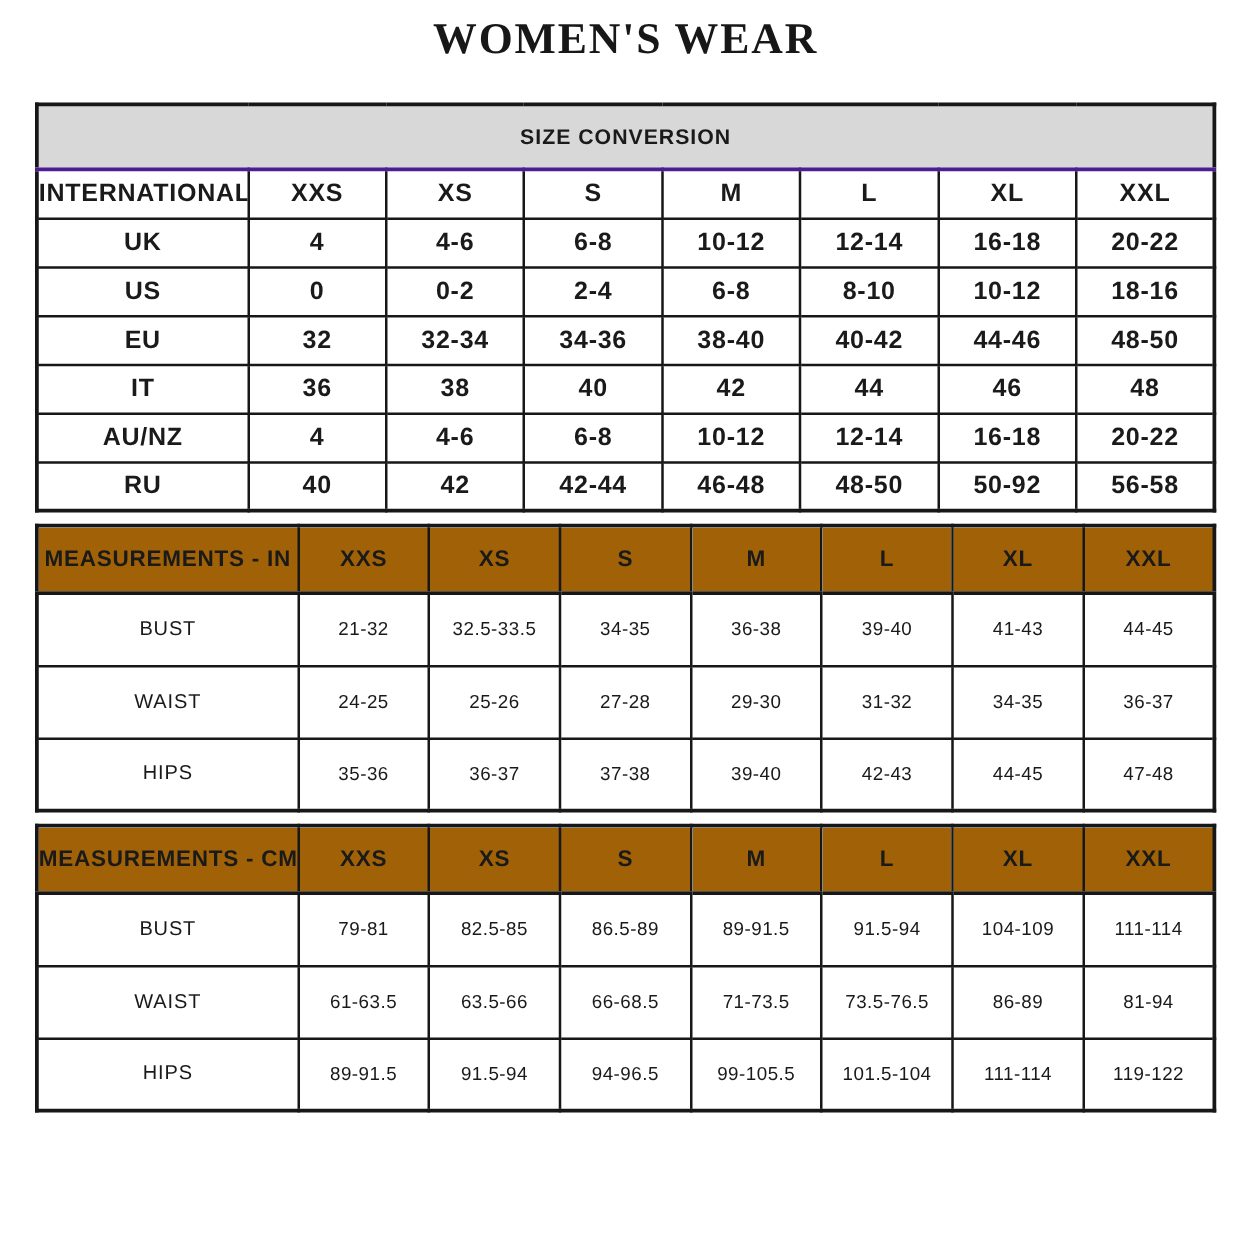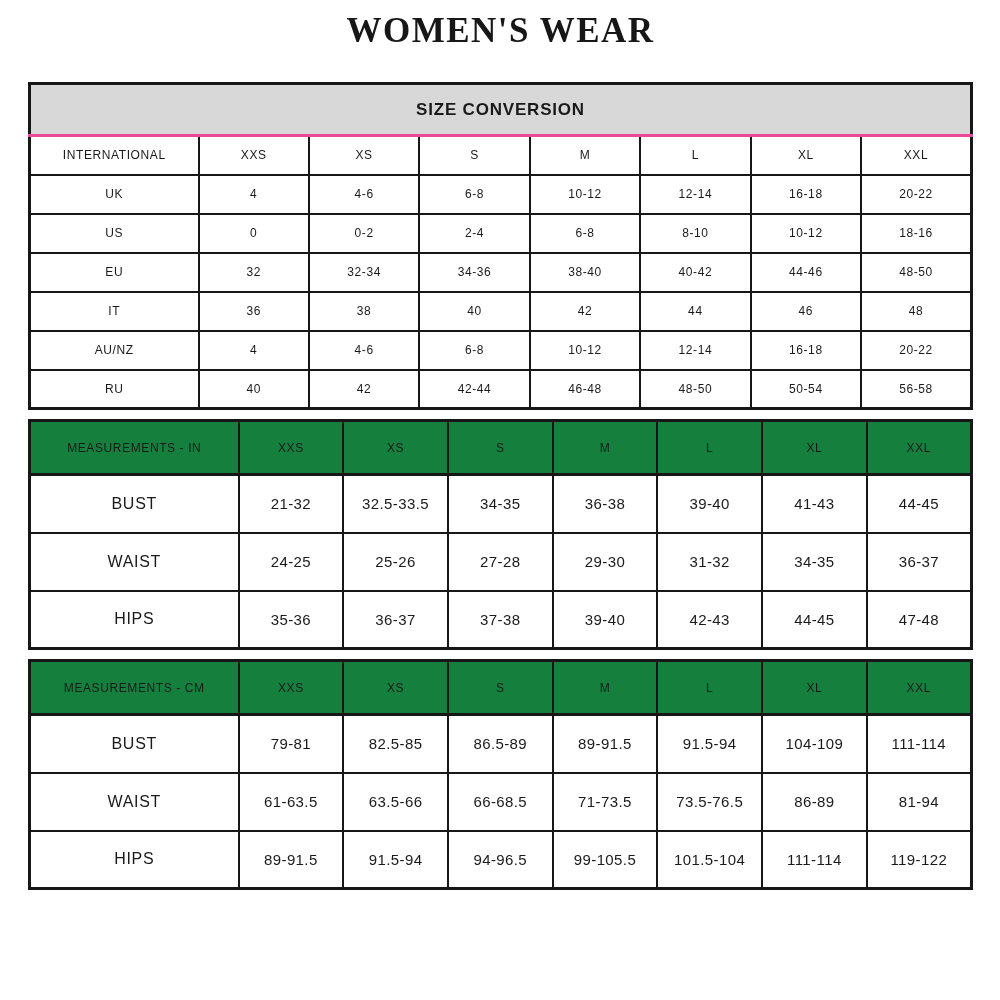--- a/index.html
+++ b/index.html
@@ -38,36 +38,36 @@
     overflow: hidden;
     white-space: nowrap;
   }
   
   .t-conv .band-cell {
     height: 52px;
     background: #d8d8d8;
     font-size: 17px;
     font-weight: bold;
     letter-spacing: 0.8px;
-    border-bottom: 3px solid #ec4899;
+    border-bottom: 3px solid #4c1d95;
   }
   .t-conv .size-row th,
   .t-conv tbody td {
     height: 39px;
-    font-size: 12px;
-    font-weight: normal;
+    font-size: 20px;
+    font-weight: bold;
     letter-spacing: 0.6px;
   }
   
   .t-meas { margin-top: 9px; }
   .t-meas .size-row th {
     height: 54px;
-    background: #15803d;
-    font-size: 12px;
-    font-weight: normal;
+    background: #a16207;
+    font-size: 18px;
+    font-weight: bold;
     letter-spacing: 0.6px;
     border-bottom: 3px solid #171717;
   }
   .t-meas tbody td {
     height: 58px;
     font-size: 15px;
     letter-spacing: 0.4px;
   }
   .t-meas tbody td.row-label {
     font-size: 16px;
@@ -158,21 +158,21 @@
           <td>16-18</td>
           <td>20-22</td>
         </tr>
         <tr>
           <td class="row-label">RU</td>
           <td>40</td>
           <td>42</td>
           <td>42-44</td>
           <td>46-48</td>
           <td>48-50</td>
-          <td>50-54</td>
+          <td>50-92</td>
           <td>56-58</td>
         </tr>
       </tbody>
   </table>
 
   <table class="t-meas">
       <colgroup>
         <col style="width: 209px;">
         <col>
         <col>

